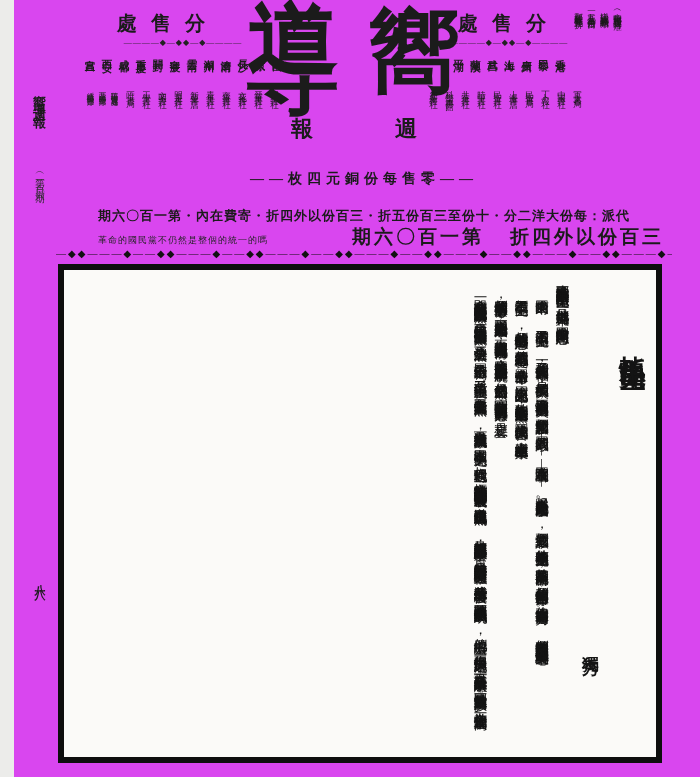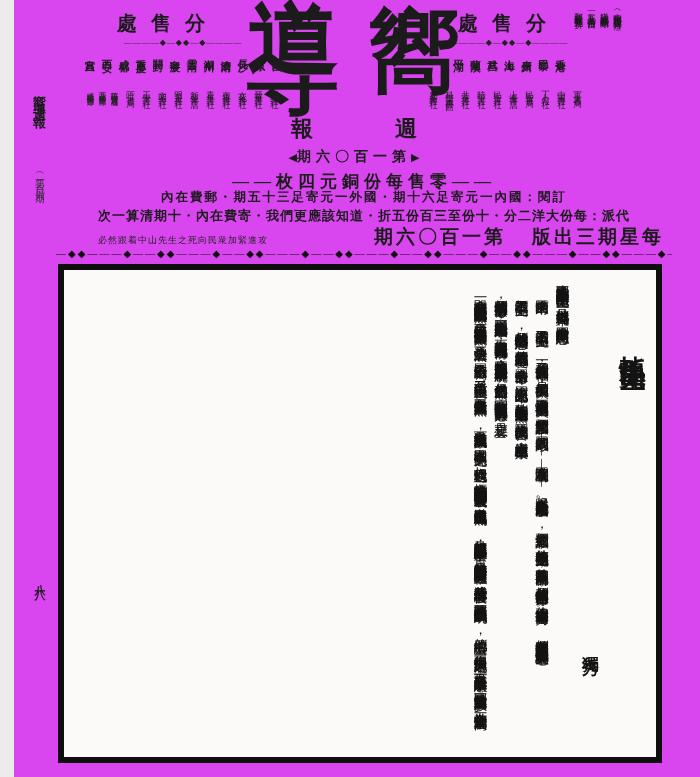--- a/index.html
+++ b/index.html
@@ -39,21 +39,21 @@
   .weeklyrow{display:flex;justify-content:space-between;padding:0 52px;margin-top:16px;}
   .weeklyrow span{font-size:22px;font-weight:bold;}
   .issueline{margin-top:4px;font-size:14px;font-weight:bold;letter-spacing:5px;white-space:nowrap;}
   .issueline .arr{font-size:11px;letter-spacing:0;}
 
   .notice{position:absolute;left:558px;top:6px;height:116px;writing-mode:vertical-rl;text-orientation:upright;font-size:8.5px;line-height:13px;letter-spacing:1px;color:#191919;}
   .notice div{margin:0;}
 
   
   .pline{position:absolute;left:44px;width:612px;text-align:center;white-space:nowrap;font-weight:bold;}
-  .p-retail{top:170px;font-size:17px;letter-spacing:5px;}
+  .p-retail{top:170px;font-size:14px;letter-spacing:5px;}
   .p-sub{top:189px;font-size:12.5px;letter-spacing:2px;}
   .p-agency{top:207px;font-size:13px;letter-spacing:1px;}
   .p-bottom{position:absolute;left:44px;top:224px;width:612px;display:flex;align-items:flex-end;}
   .p-addr{font-size:9px;letter-spacing:1px;margin-left:40px;margin-bottom:3px;white-space:nowrap;color:#222;}
   .p-pub{margin-left:auto;margin-right:6px;display:flex;flex-direction:row-reverse;gap:26px;font-size:19px;font-weight:bold;letter-spacing:3px;white-space:nowrap;}
   .divider{position:absolute;left:42px;top:248px;width:616px;font-size:10px;letter-spacing:2px;white-space:nowrap;overflow:hidden;color:#111;text-align:center;}
 
   
   .artbox{
     position:absolute;left:44px;top:264px;width:604px;height:499px;
@@ -121,21 +121,20 @@
 
   <div class="center-title">
     <div class="bigchars">
       <span class="bigchar dao">導</span>
       <span class="bigchar">嚮</span>
     </div>
     <div class="weeklyrow">
       <span>報</span>
       <span>週</span>
     </div>
-    <div class="issueline"><span class="arr">◀</span><span>期六〇百一第</span><span class="arr">▶</span></div>
   </div>
 
   <div class="dist dist-right">
     <div class="dist-header">處售分</div>
     <div class="ornament">――――◆―◆◆―◆――――</div>
     <div class="cityrow">
 
     <span class="city">香港</span>
         <span class="city">巴黎</span>
         <span class="city">廣州</span>
@@ -161,26 +160,25 @@
 
   <div class="notice">
 
   <div>（中華郵務管理局特准</div>
       <div>掛號認爲新聞紙類）</div>
       <div>一九二五年三月十四日</div>
       <div>郵票代款概作九五折</div>
     </div>
 
   <div class="pline p-retail">——枚四元銅份每售零——</div>
-  <div class="pline p-sub">內在費郵・期五十三足寄元一外國・期十六足寄元一內國：閱訂</div>
-  <div class="pline p-agency">次一算清期十・內在費寄・我們更應該知道・折五份百三至份十・分二洋大份每：派代</div>
+  <div class="pline p-agency">期六〇百一第・內在費寄・折四外以份百三・折五份百三至份十・分二洋大份每：派代</div>
   <div class="p-bottom">
-    <span class="p-addr">必然跟着中山先生之死向民衆加緊進攻</span>
+    <span class="p-addr">革命的國民黨不仍然是整個的統一的嗎</span>
     <span class="p-pub">
-      <span>版出三期星每</span>
+      <span>折四外以份百三</span>
       <span>期六〇百一第</span>
     </span>
   </div>
   <div class="divider">―◆◆―――◆――◆◆―――◆――◆◆―――◆――◆◆―――◆――◆◆―――◆――◆◆―――◆――◆◆―――◆――◆◆―――◆――◆◆―――◆―</div>
 
   <div class="artbox">
     <div class="article">
       <div class="art-title">悼孫中山先生！</div>
       <div class="art-author">獨秀</div>
       <p class="first">爲國家爲民族刻苦奮鬥四十年如一日的孫中山先生，一旦他逝世的噩耗傳來，全中國的民衆應如何悲痛呵！</p>

